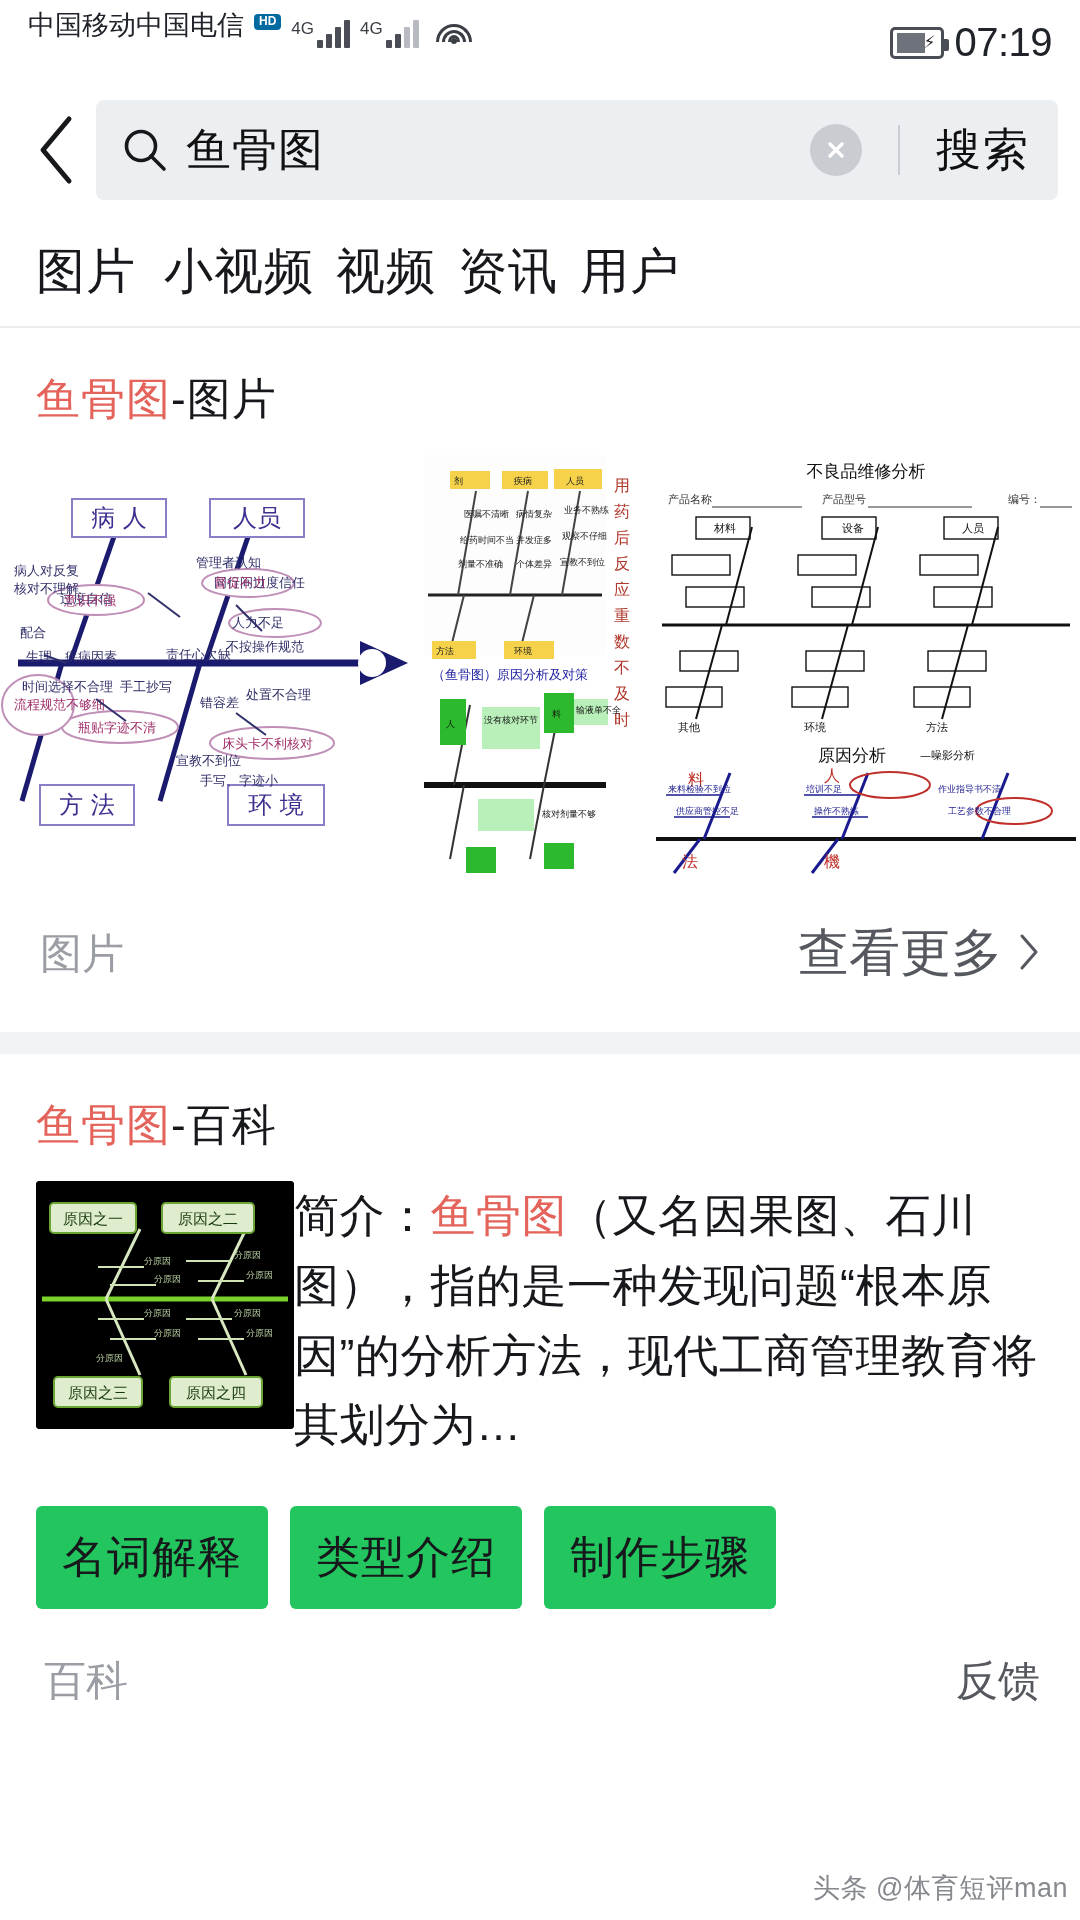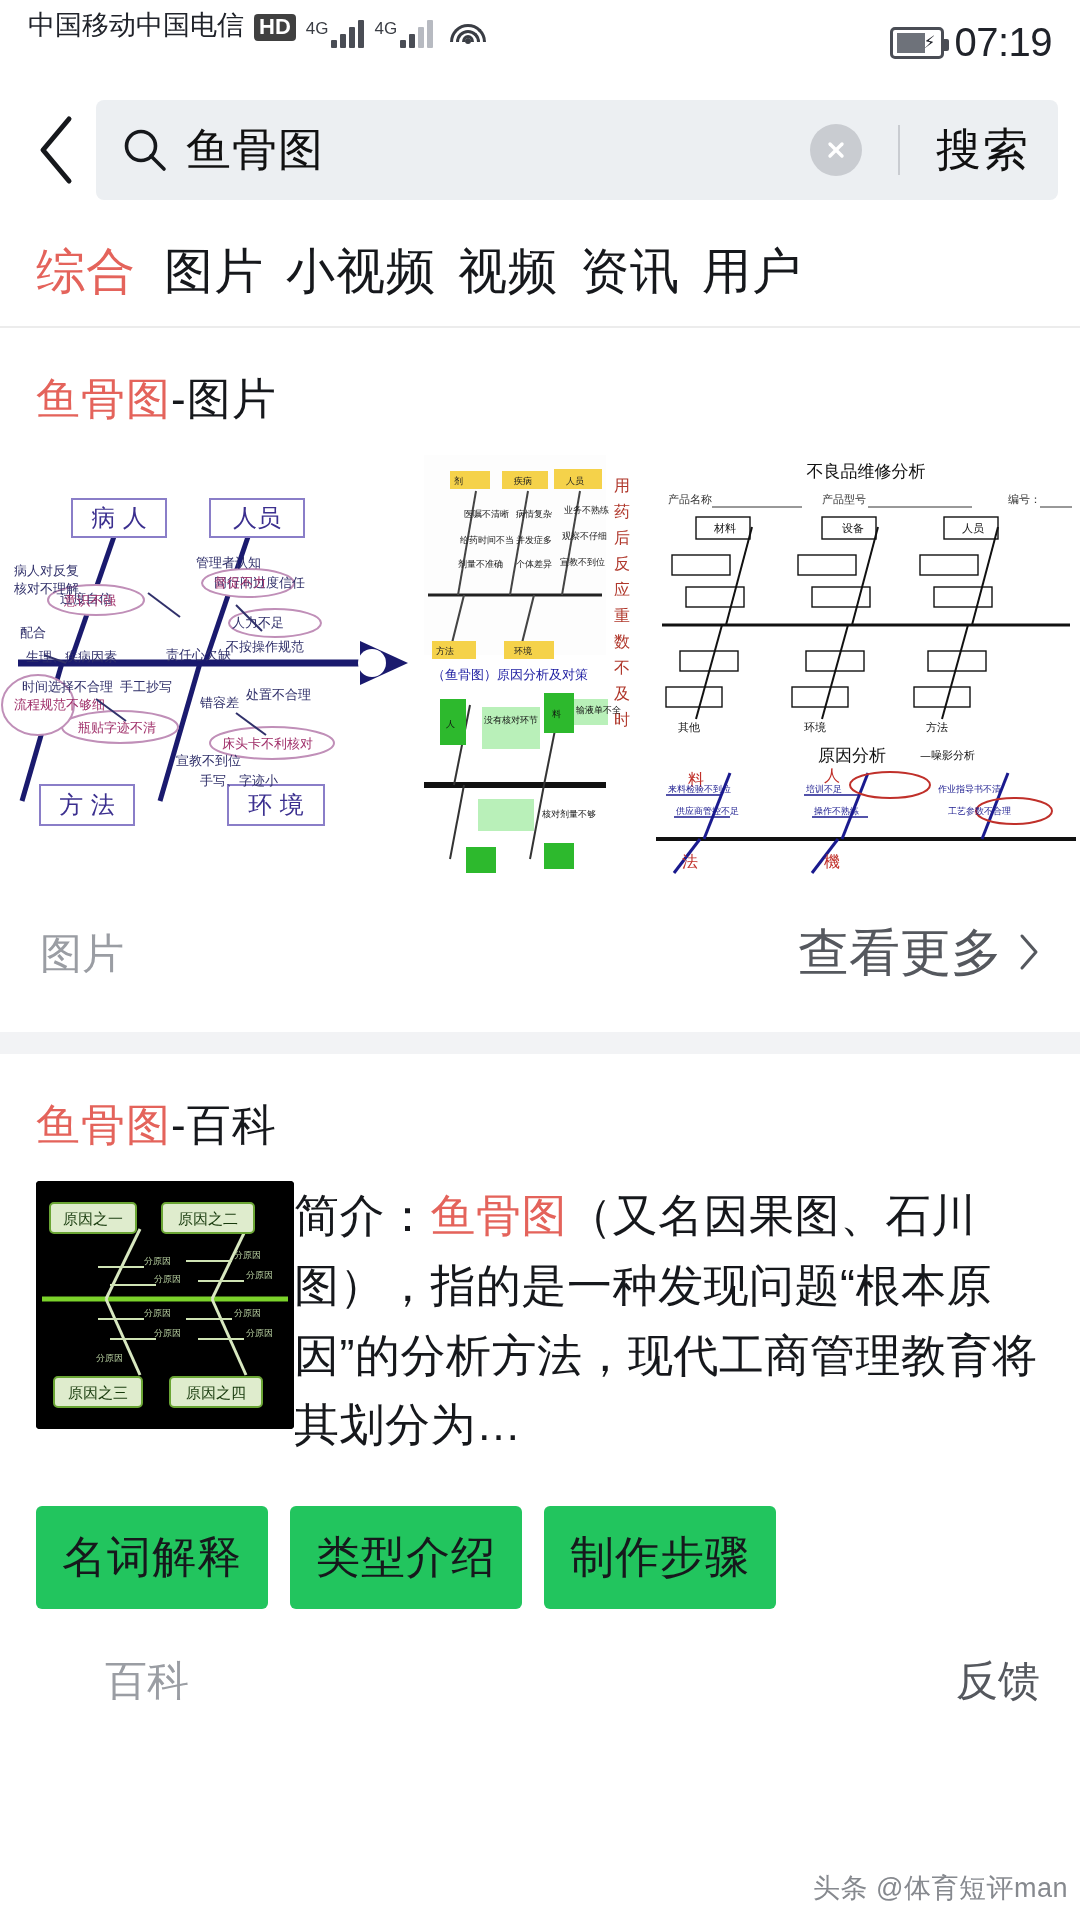--- a/index.html
+++ b/index.html
@@ -15,22 +15,22 @@
   
   .statusbar{
     height:90px; width:100%;
     display:flex; align-items:flex-start; justify-content:space-between;
     padding:10px 28px 0 28px;
   }
   .sb-left{ display:flex; align-items:flex-start; gap:10px; }
   .carriers{ display:flex; line-height:1.12; }
   .carriers span{ font-size:27px; color:#20232a; letter-spacing:0px; }
   .hd-badge{
-    display:inline-block; background:#404040; color:#fff;
-    font-size:22px; font-weight:bold; border-radius:4px;
+    display:inline-block; background:#0369a1; color:#fff;
+    font-size:12px; font-weight:bold; border-radius:4px;
     padding:1px 5px 2px 5px; line-height:1.1; margin-top:4px;
   }
   .sig-group{ display:flex; align-items:flex-end; gap:3px; margin-top:8px;}
   .sig-label{ font-size:17px; color:#3a3d44; align-self:flex-start; margin-top:1px;}
   .bars{ display:flex; align-items:flex-end; gap:3px; height:30px;}
   .bars i{ display:block; width:6px; background:#4a4d55; border-radius:1px;}
   .bars i:nth-child(1){height:8px;}
   .bars i:nth-child(2){height:14px;}
   .bars i:nth-child(3){height:21px;}
   .bars i:nth-child(4){height:28px;}
@@ -110,21 +110,21 @@
       overflow:hidden; position:relative; }
   .bk-thumb svg{ display:block; width:100%; height:100%; }
   .bk-text{ flex:1; font-size:45px; line-height:1.55; color:#16181c; letter-spacing:0.5px;}
   .bk-text .kw{ color:#e4635b; }
 
   .chips{ display:flex; gap:22px; padding:46px 36px 0 36px; }
   .chip{ background:#22c55e; border-radius:6px; padding:22px 26px;
     font-size:44px; color:#16181c; letter-spacing:1px; white-space:nowrap;}
 
   .bk-foot{ display:flex; justify-content:space-between;
-      padding:44px 40px 0 57px;margin-left:48px; }
+      padding:44px 40px 0 44px; }
   .bk-foot .lbl{ font-size:42px; color:#9a9da3; }
   .bk-foot .fb{ font-size:42px; color:#55585e; }
 
   .watermark{
     position:absolute; right:12px; bottom:14px;
     font-size:27px; color:#7c7f85; letter-spacing:0.5px; opacity:.92;
   }
 </style>
 </head>
 <body>
@@ -191,21 +191,20 @@
           <line x1="9" y1="9" x2="21" y2="21" stroke="#fff" stroke-width="3.4" stroke-linecap="round"></line>
           <line x1="21" y1="9" x2="9" y2="21" stroke="#fff" stroke-width="3.4" stroke-linecap="round"></line>
         </svg>
     </span>
     <span class="vdiv"></span>
     <span class="submit">搜索</span>
   </div>
 </div>
 
 <div class="tabs">
-  <div class="tab active">综合</div>
   <div class="tab">图片</div>
   <div class="tab">小视频</div>
   <div class="tab">视频</div>
   <div class="tab">资讯</div>
   <div class="tab">用户</div>
 </div>
 
 <div class="sec-head">
   <span class="kw">鱼骨图</span><span class="rest">-图片</span>
 </div>

